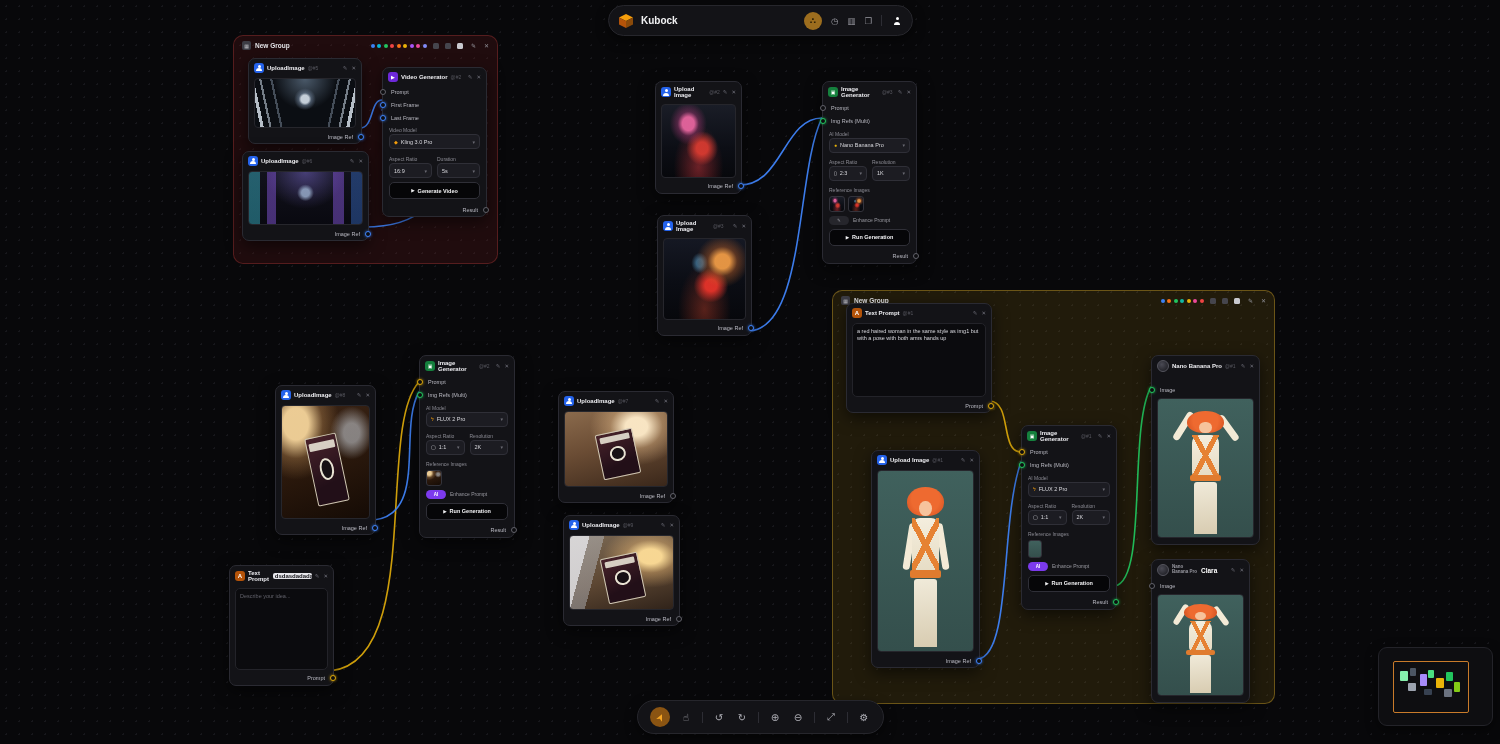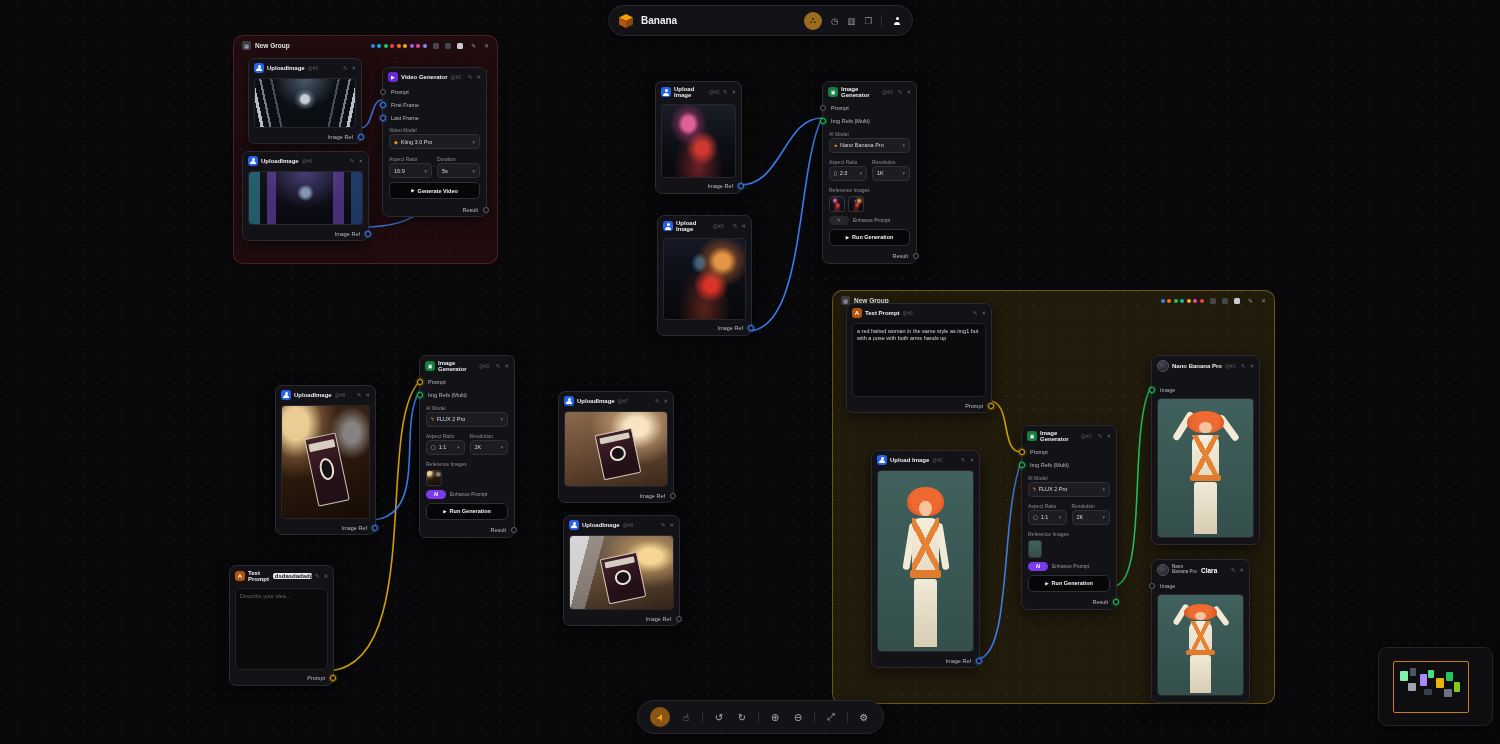--- a/index.html
+++ b/index.html
@@ -715,21 +715,21 @@
       </span>
   </div>
 </div>
 
 <div id="topbar">
   <svg width="16" height="16" viewBox="0 0 16 16">
     <polygon points="8,1 15,4.5 8,8 1,4.5" fill="#f59e0b"></polygon>
     <polygon points="1,4.5 8,8 8,15 1,11.5" fill="#b45309"></polygon>
     <polygon points="15,4.5 8,8 8,15 15,11.5" fill="#8a4a0a"></polygon>
   </svg>
-  <span class="title">Banana</span>
+  <span class="title">Kubock</span>
   <span class="tbicons">
     <span class="tbic active">∴</span>
     <span class="tbic">◷</span>
     <span class="tbic">▥</span>
     <span class="tbic">❐</span>
     <span class="vdiv"></span>
     <span class="tbic" style="position:relative;width:12px;height:12px">
         <i class="p-head" style="left:4.5px;top:2px"></i>
         <i class="p-body" style="left:3px;bottom:2px"></i>
       </span>

